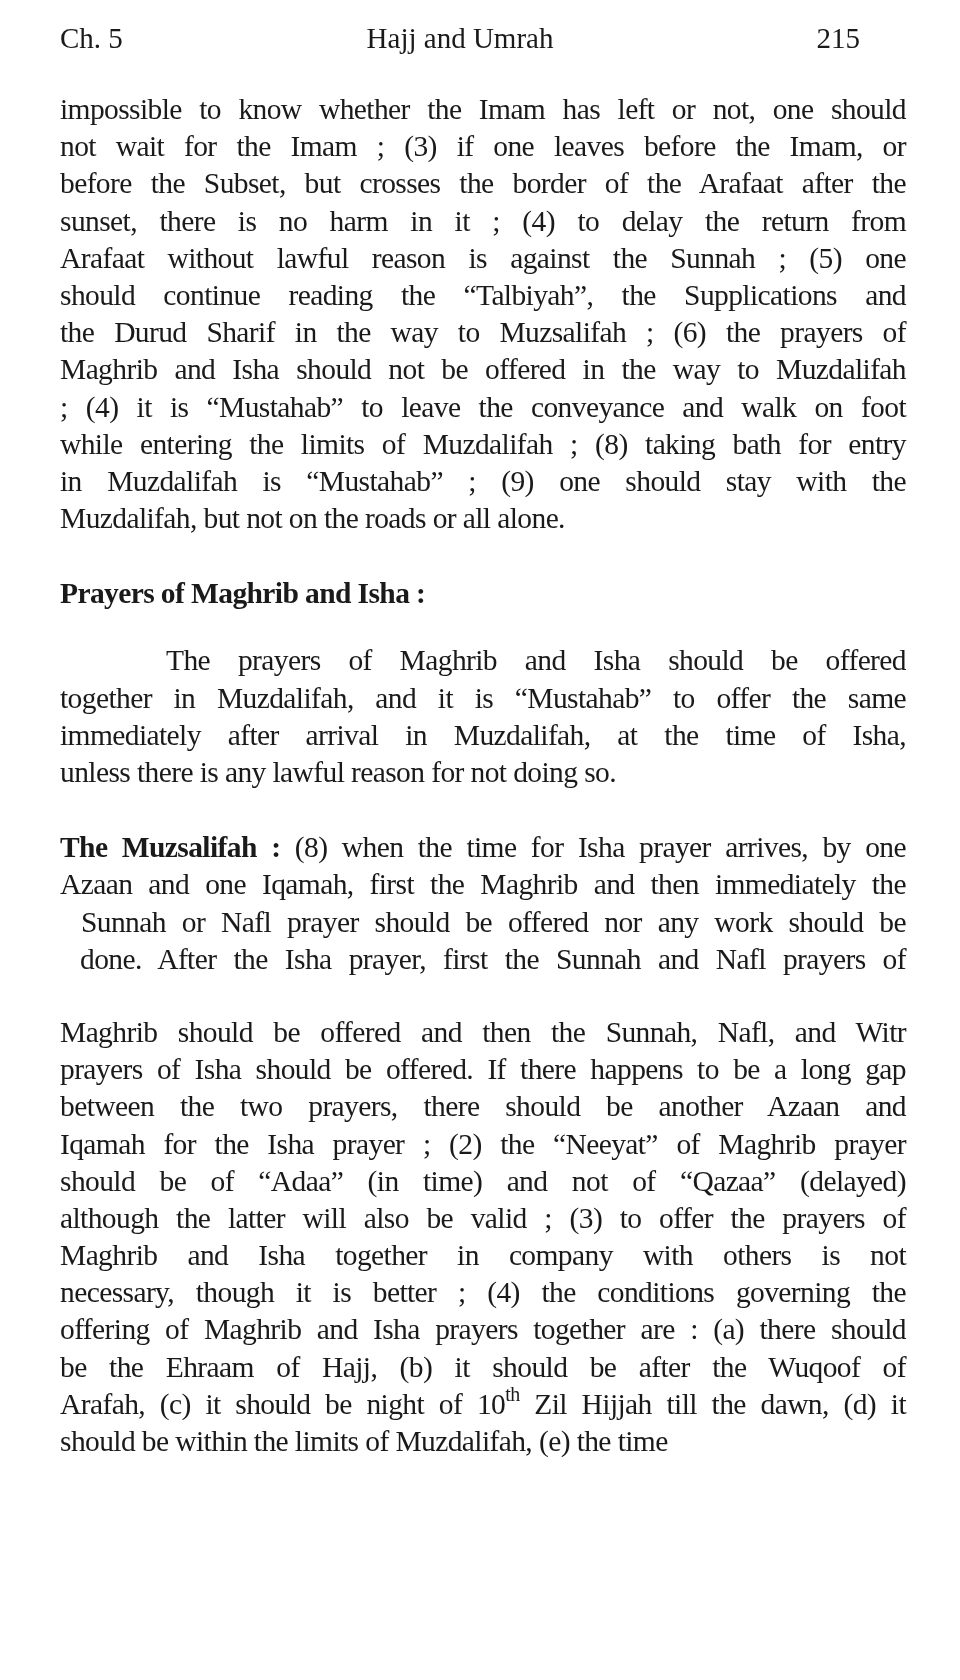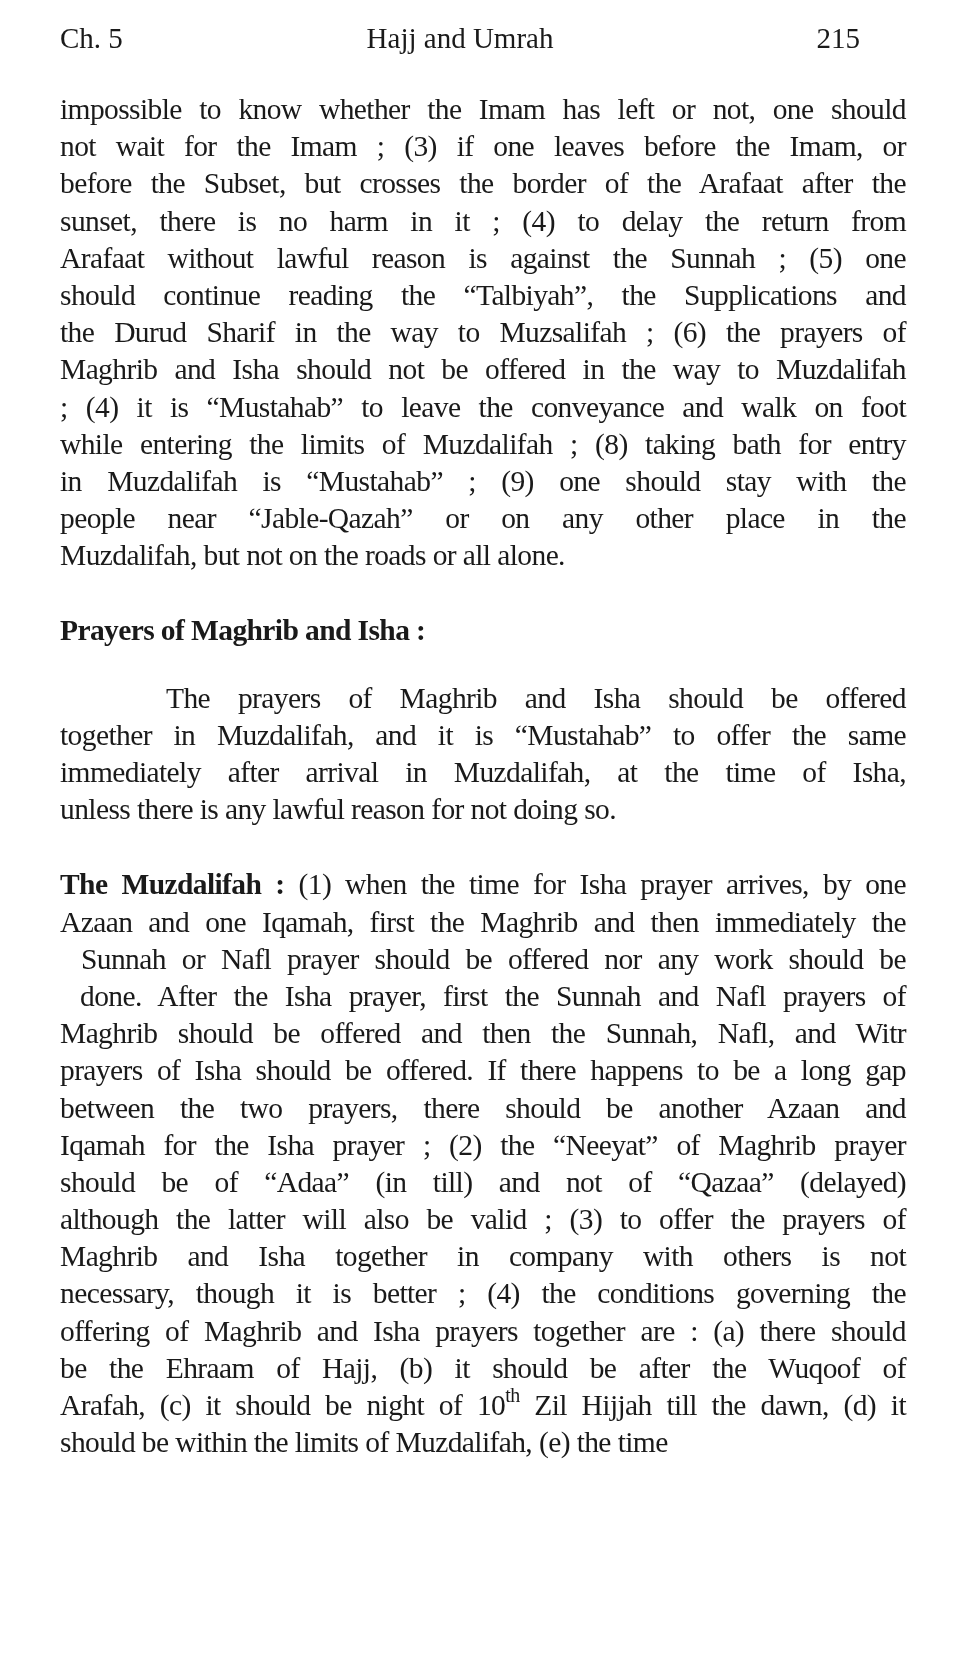--- a/index.html
+++ b/index.html
@@ -51,49 +51,48 @@
       <div class="line" style="white-space: normal;">not wait  for the Imam ; (3) if one leaves before the Imam, or</div>
       <div class="line" style="white-space: normal;">before the Subset, but crosses the border of the Arafaat after the</div>
       <div class="line" style="white-space: normal;">sunset, there is no harm in it ; (4) to delay the return from</div>
       <div class="line" style="white-space: normal;">Arafaat without lawful reason is against the Sunnah ; (5) one</div>
       <div class="line" style="white-space: normal;">should continue reading the “Talbiyah”, the Supplications and</div>
       <div class="line" style="white-space: normal;">the Durud Sharif in the way to Muzsalifah ; (6) the prayers of</div>
       <div class="line" style="white-space: normal;">Maghrib and Isha should not be offered in the way to Muzdalifah</div>
       <div class="line" style="white-space: normal;">; (4) it is “Mustahab” to leave the conveyance and walk on foot</div>
       <div class="line" style="white-space: normal;">while entering the limits of Muzdalifah ; (8) taking bath for entry</div>
       <div class="line" style="white-space: normal;">in Muzdalifah is “Mustahab” ; (9) one should stay with the</div>
-      <div class="line" style="white-space: normal;">people near “Jable-Qazah” or on any other place in the</div>
       <div class="line last" style="white-space: normal;">Muzdalifah, but not on the roads or all alone.</div>
     </div>
 
     <div class="gap"></div>
 
     <div class="line heading" style="white-space: normal;">Prayers of Maghrib and Isha :</div>
 
     <div class="gap-small"></div>
 
     <div>
       <div class="line indent" style="white-space: normal;">The prayers of Maghrib and Isha should be offered</div>
       <div class="line" style="white-space: normal;">together in Muzdalifah, and it is “Mustahab” to offer the same</div>
       <div class="line" style="white-space: normal;">immediately after arrival in Muzdalifah, at the time of Isha,</div>
       <div class="line last" style="white-space: normal;">unless there is any lawful reason for not doing so.</div>
     </div>
 
     <div class="gap"></div>
 
     <div>
-      <div class="line" style="white-space: normal;"><span class="bold">The Muzdalifah :</span><span> (1) when the time for Isha prayer arrives, by one</span></div>
+      <div class="line" style="white-space: normal;"><span class="bold">The Muzsalifah :</span><span> (8) when the time for Isha prayer arrives, by one</span></div>
       <div class="line" style="white-space: normal;">Azaan and one Iqamah, first the Maghrib and then immediately the</div>
       <div class="line" style="white-space: normal; margin-left: 21px;">Sunnah or Nafl prayer should be offered nor any work should be</div>
       <div class="line" style="white-space: normal; margin-left: 20px;">done. After the Isha prayer, first the Sunnah and Nafl prayers of</div>
-      <div class="line" style="white-space: normal;">Maghrib should be offered and then the Sunnah, Nafl, and Witr</div>
+      <div class="line" style="white-space: normal; margin-top: 36px;">Maghrib should be offered and then the Sunnah, Nafl, and Witr</div>
       <div class="line" style="white-space: normal;">prayers of Isha should be offered. If there happens to be a long gap</div>
       <div class="line" style="white-space: normal;">between the two prayers, there should be another Azaan and</div>
       <div class="line" style="white-space: normal;">Iqamah for the Isha prayer ; (2) the “Neeyat” of Maghrib prayer</div>
-      <div class="line" style="white-space: normal;">should be of “Adaa” (in till) and not of “Qazaa” (delayed)</div>
+      <div class="line" style="white-space: normal;">should be of “Adaa” (in time) and not of “Qazaa” (delayed)</div>
       <div class="line" style="white-space: normal;">although the latter will also be valid ; (3) to offer the prayers of</div>
       <div class="line" style="white-space: normal;">Maghrib and Isha together in company with others is not</div>
       <div class="line" style="white-space: normal;">necessary, though it is better ; (4) the conditions governing the</div>
       <div class="line" style="white-space: normal;">offering of Maghrib and Isha prayers together are : (a) there should</div>
       <div class="line" style="white-space: normal;">be the Ehraam of Hajj, (b) it should be after the Wuqoof  of</div>
       <div class="line" style="white-space: normal;"><span>Arafah, (c) it should be night of 10</span><sup>th</sup><span> Zil Hijjah till the dawn,  (d) it</span></div>
       <div class="line last" style="white-space: normal;">should be within the limits of Muzdalifah, (e) the time</div>
     </div>
 
   </div>

